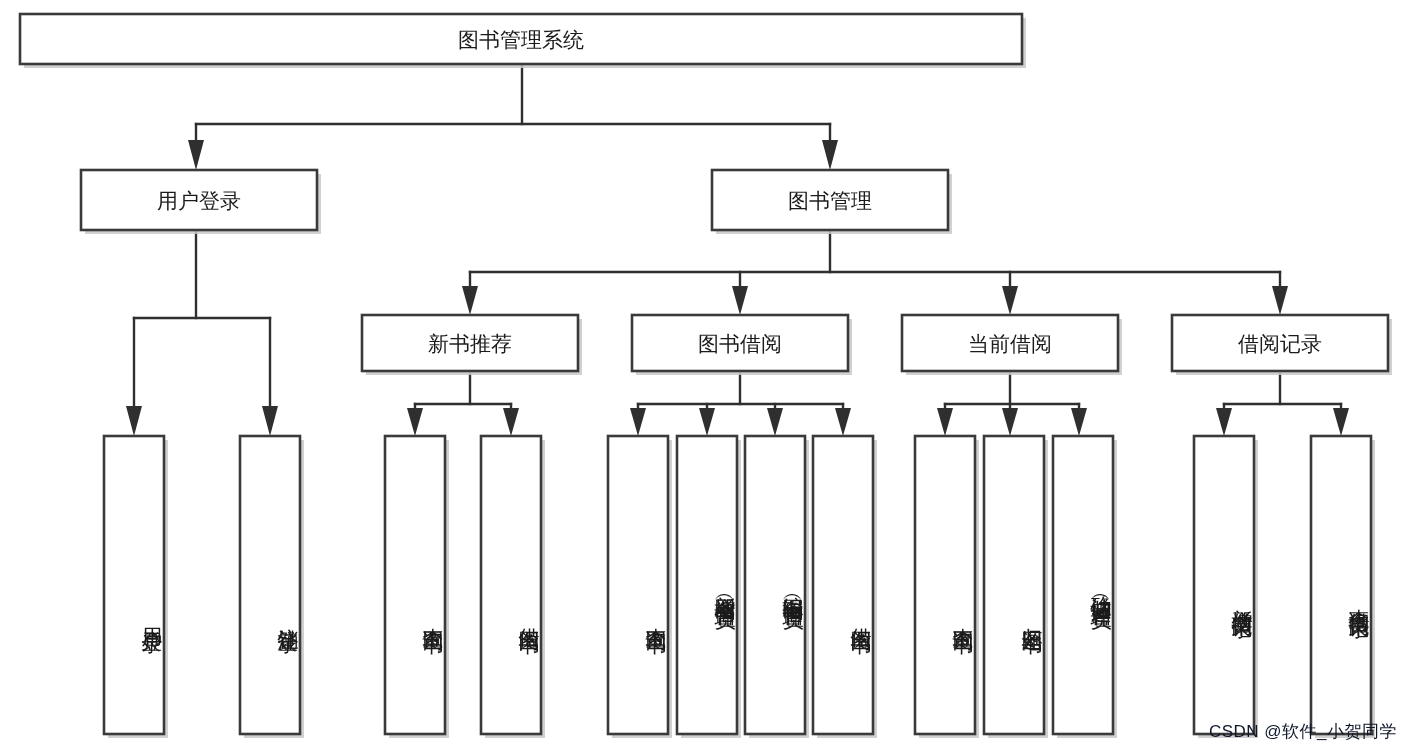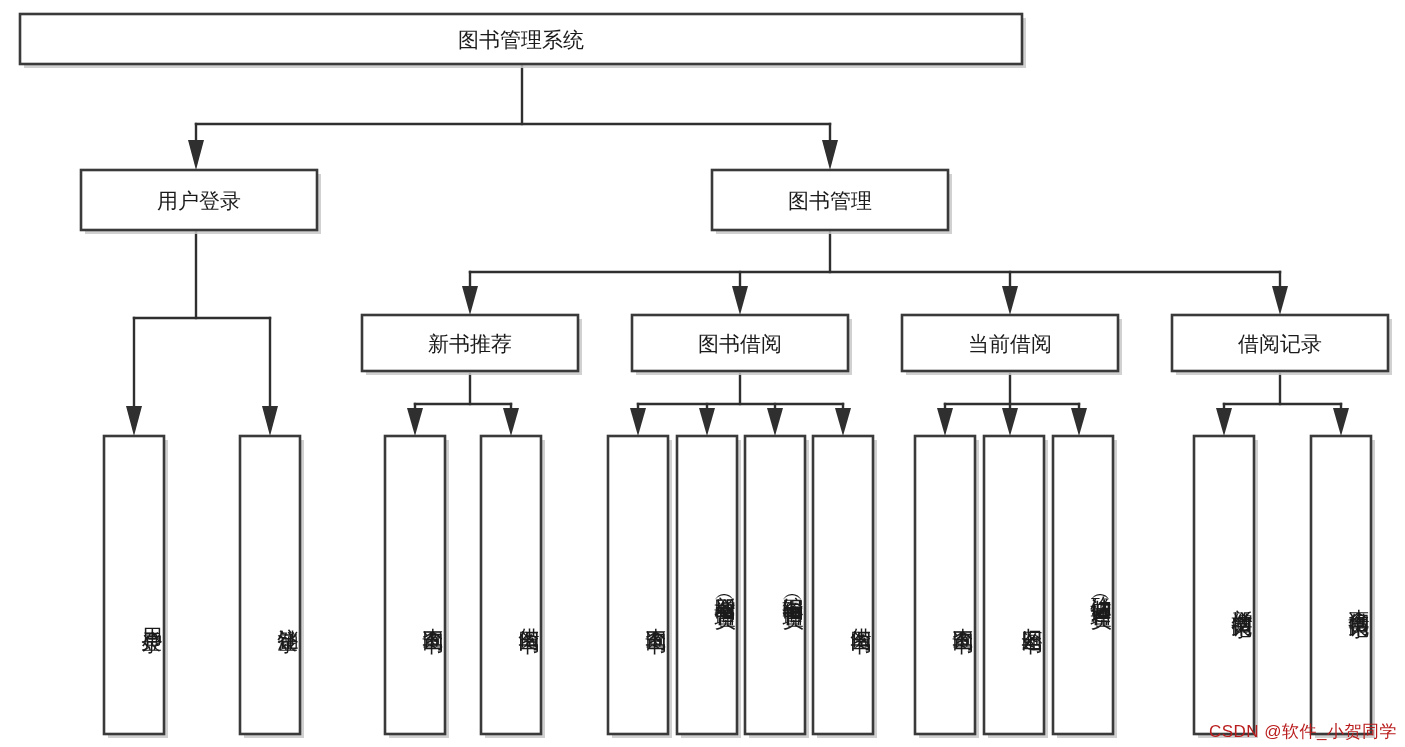--- a/index.html
+++ b/index.html
@@ -68,21 +68,21 @@
     display: flex;
     align-items: flex-start;
     justify-content: center;
   }
   .watermark {
     position: absolute;
     right: 8px;
     bottom: 4px;
     font-family: "Liberation Sans", "DejaVu Sans", sans-serif;
     font-size: 17px;
-    color: #b91c1c;
+    color: #0f172a;
     letter-spacing: 0.5px;
     user-select: none;
   }
 </style>
 </head>
 <body>
 
 <div id="diagram-root">
 
   <svg class="tree" viewBox="0 0 1405 747" xmlns="http://www.w3.org/2000/svg">

